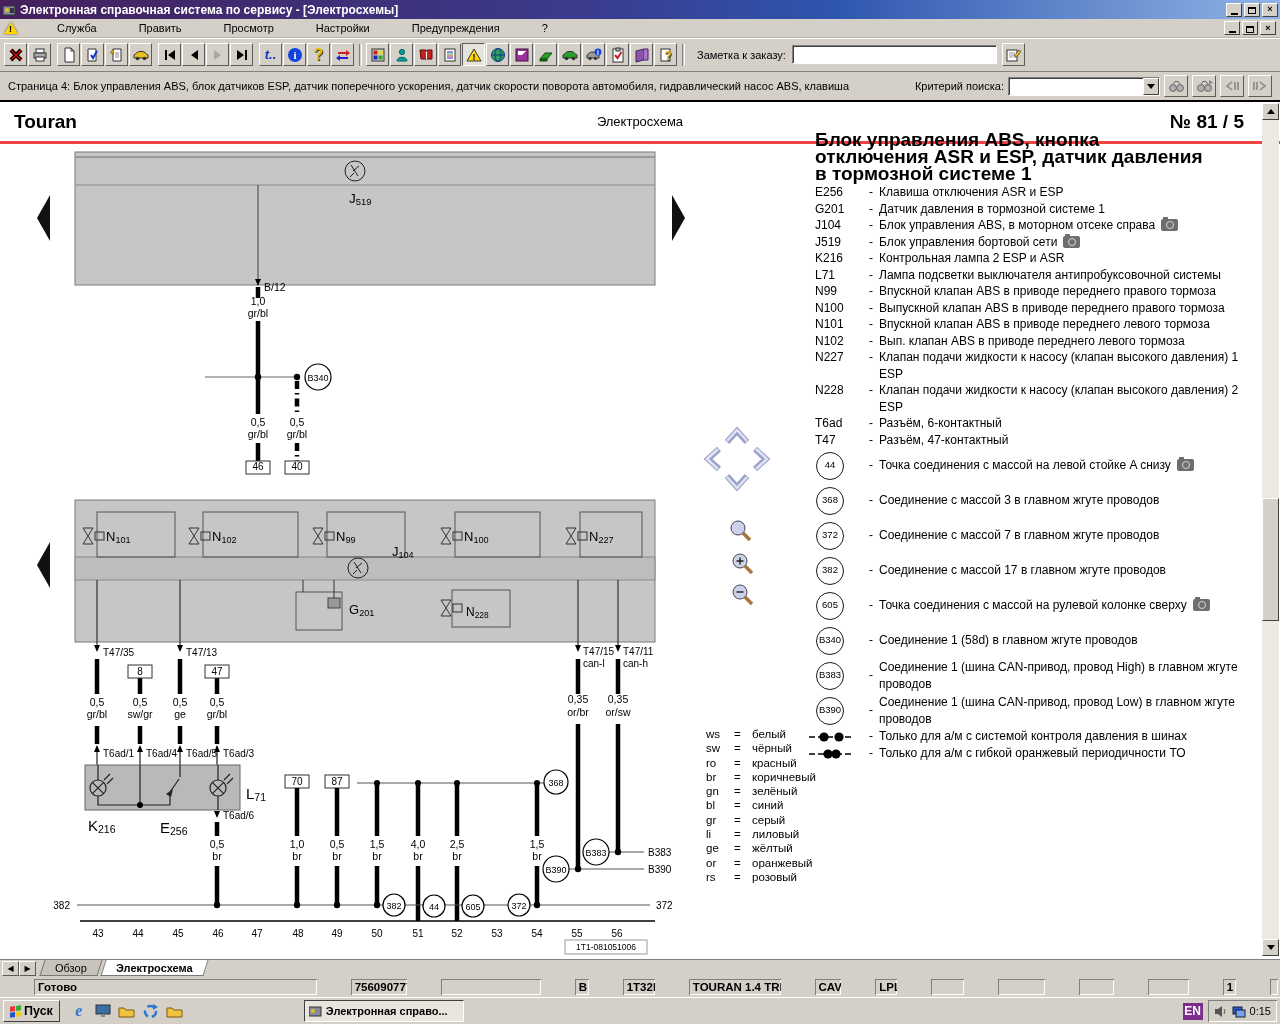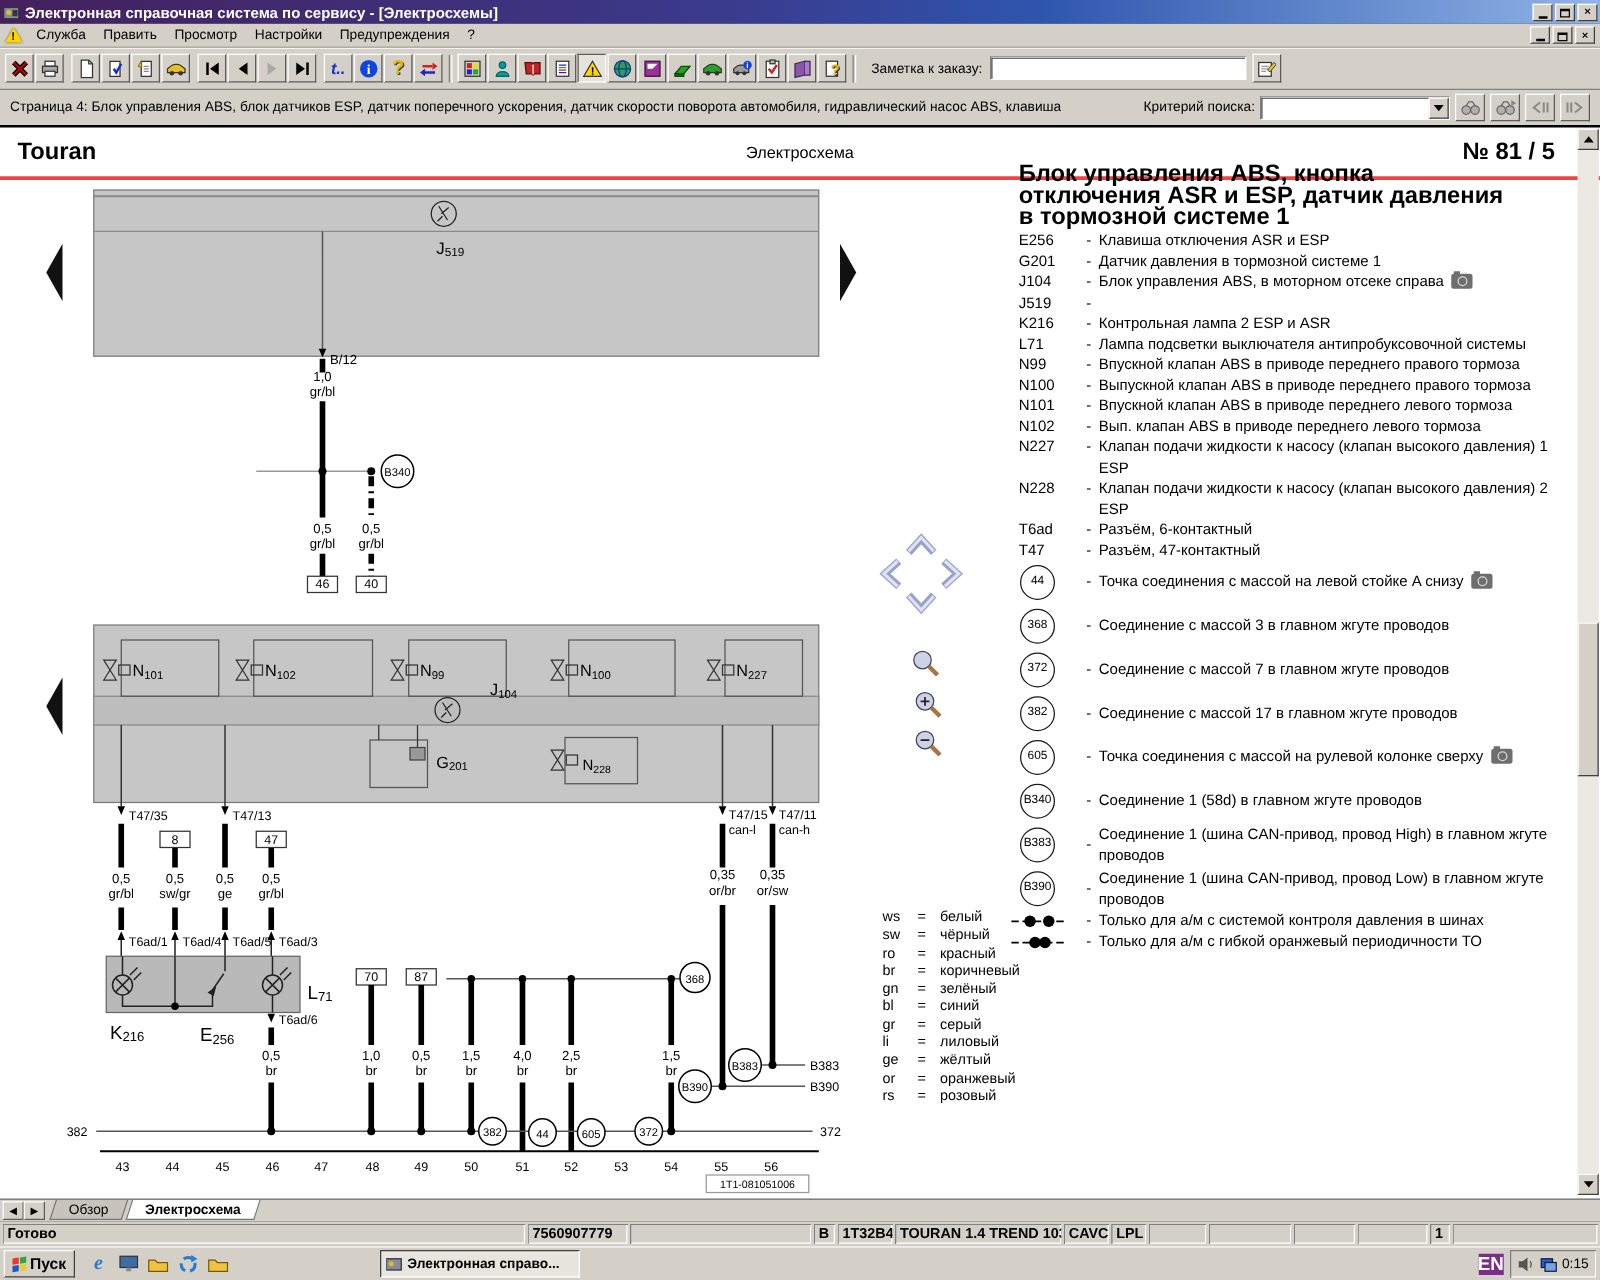--- a/index.html
+++ b/index.html
@@ -13,21 +13,21 @@
   .titlebar .ttext{font-weight:bold;font-size:12px;margin-left:4px;white-space:nowrap;}
   .appico{width:14px;height:14px;display:inline-block;}
   .winbtns{margin-left:auto;display:flex;gap:2px;}
   .wbtn{width:16px;height:14px;background:#d4d0c8;border:1px solid;border-color:#fff #404040 #404040 #fff;
     font-size:9px;line-height:11px;text-align:center;color:#000;font-weight:bold;padding:0;}
   .wbtn .minbar{display:block;width:7px;height:2px;background:#000;margin:8px auto 0;}
   .wbtn .maxbox{display:block;width:8px;height:7px;border:1px solid #000;border-top-width:2px;margin:2px auto 0;}
   
   .menubar{position:absolute;left:0;top:19px;width:100%;height:19px;background:#d4d0c8;
     display:flex;align-items:center;padding:0 4px;border-bottom:1px solid #b8b4ac;}
-  .menu-item{padding:20px 7px;cursor:default;}
+  .menu-item{padding:20px 7px;cursor:default;margin-left:28px;}
   .warntri{width:0;height:0;border-left:7px solid transparent;border-right:7px solid transparent;
     border-bottom:12px solid #ffd500;position:relative;display:inline-block;margin-right:4px;filter:drop-shadow(0 0 1px #555);}
   .warntri:after{content:"!";position:absolute;left:-2px;top:2px;font-size:9px;font-weight:bold;}
   
   .toolbar{position:absolute;left:0;top:38px;width:100%;height:34px;background:#d4d0c8;
     display:flex;align-items:center;padding:0 4px;border-bottom:1px solid #808080;box-shadow:inset 0 1px 0 #fff;}
   .tb{width:23px;height:23px;background:#d4d0c8;border:1px solid;border-color:#fff #5c5c5c #5c5c5c #fff;
     display:flex;align-items:center;justify-content:center;padding:0;margin-right:1px;}
   .tb.active{border-color:#5c5c5c #fff #fff #5c5c5c;background:#e6e3dc;}
   .tb svg{display:block;}
@@ -98,37 +98,37 @@
   .tabnav{width:17px;height:15px;margin-top:1px;background:#d4d0c8;border:1px solid;border-color:#fff #5c5c5c #5c5c5c #fff;
     font-size:8px;line-height:13px;text-align:center;padding:0;}
   .tabs{display:flex;margin-left:6px;}
   .tab{transform:skewX(-18deg);border:1px solid #777;border-top:none;background:#c8c4bc;padding:0 12px;margin-right:3px;
     font-size:11px;display:flex;align-items:center;height:16px;}
   .tab>span{transform:skewX(18deg);display:block;}
   .tab.active{background:#fff;font-weight:bold;}
   
   .statusbar{position:absolute;left:0;top:977px;width:100%;height:20px;background:#d4d0c8;display:flex;gap:2px;
     align-items:center;padding:0 2px;font-weight:bold;font-size:11.5px;}
-  .sbc{height:16px;box-shadow:inset 1px 1px 0 #808080,inset -1px -1px 0 #fff;padding:2px 4px;white-space:nowrap;overflow:hidden;}
+  .sbc{height:16px;box-shadow:inset 1px 1px 0 #808080,inset -1px -1px 0 #fff;padding:2px 4px;white-space:nowrap;overflow:hidden;margin-left:32px;}
   .c0{width:418px;}.c1{width:80px;}.c2{width:145px;}.c3{width:17px;}.c4{width:44px;}.c5{width:133px;}
   .c6{width:36px;}.c7{width:28px;}.c8{width:46px;}.c9{width:66px;}.c10{width:49px;}.c11{width:56px;}
   .c12{width:16px;}.c13{flex:1;}
   
   .taskbar{position:absolute;left:0;top:997px;width:100%;height:27px;background:#d4d0c8;border-top:1px solid #fff;
     display:flex;align-items:center;padding:0 3px;}
   .startbtn{height:22px;background:#d4d0c8;border:1px solid;border-color:#fff #404040 #404040 #fff;
     display:flex;align-items:center;gap:3px;font-weight:bold;font-size:12.5px;padding:0 6px;}
   .flag{display:grid;grid-template-columns:5px 5px;grid-template-rows:5px 5px;gap:1px;transform:skewY(-8deg);}
   .flag i{display:block;}
   .ql{display:flex;gap:6px;margin-left:10px;align-items:center;}
   .qlico{width:18px;height:18px;display:flex;align-items:center;justify-content:center;}
   .taskbtn{margin-left:120px;width:160px;height:22px;background:#e8e5de;border:1px solid;border-color:#404040 #fff #fff #404040;
     display:flex;align-items:center;gap:4px;font-weight:bold;font-size:11px;padding:0 4px;white-space:nowrap;overflow:hidden;}
   .tray{margin-left:auto;display:flex;align-items:center;gap:5px;}
-  .lang{width:20px;height:17px;background:#7b2d8b;color:#fff;font-size:15px;font-weight:bold;
+  .lang{width:20px;height:17px;background:#7b2d8b;color:#fff;font-size:12px;font-weight:bold;
     display:flex;align-items:center;justify-content:center;}
   .traypanel{height:22px;box-shadow:inset 1px 1px 0 #808080,inset -1px -1px 0 #fff;display:flex;align-items:center;
     gap:4px;padding:0 6px;}
   .clock{font-size:11px;}
 </style>
 </head>
 <body>
 
 <div id="screen">
 
@@ -671,20 +671,21 @@
               <span class="lterm">J104</span>
             </span>
             <span class="ldash">-</span>
             <span class="ldesc">Блок управления ABS, в моторном отсеке справа<span class="cam"></span></span>
           </div>
           <div class="lrow text">
             <span class="ltermcol">
               <span class="lterm">J519</span>
             </span>
             <span class="ldash">-</span>
+            <span class="ldesc">Блок управления бортовой сети<span class="cam"></span></span>
           </div>
           <div class="lrow text">
             <span class="ltermcol">
               <span class="lterm">K216</span>
             </span>
             <span class="ldash">-</span>
             <span class="ldesc">Контрольная лампа 2 ESP и ASR</span>
           </div>
           <div class="lrow text">
             <span class="ltermcol">

